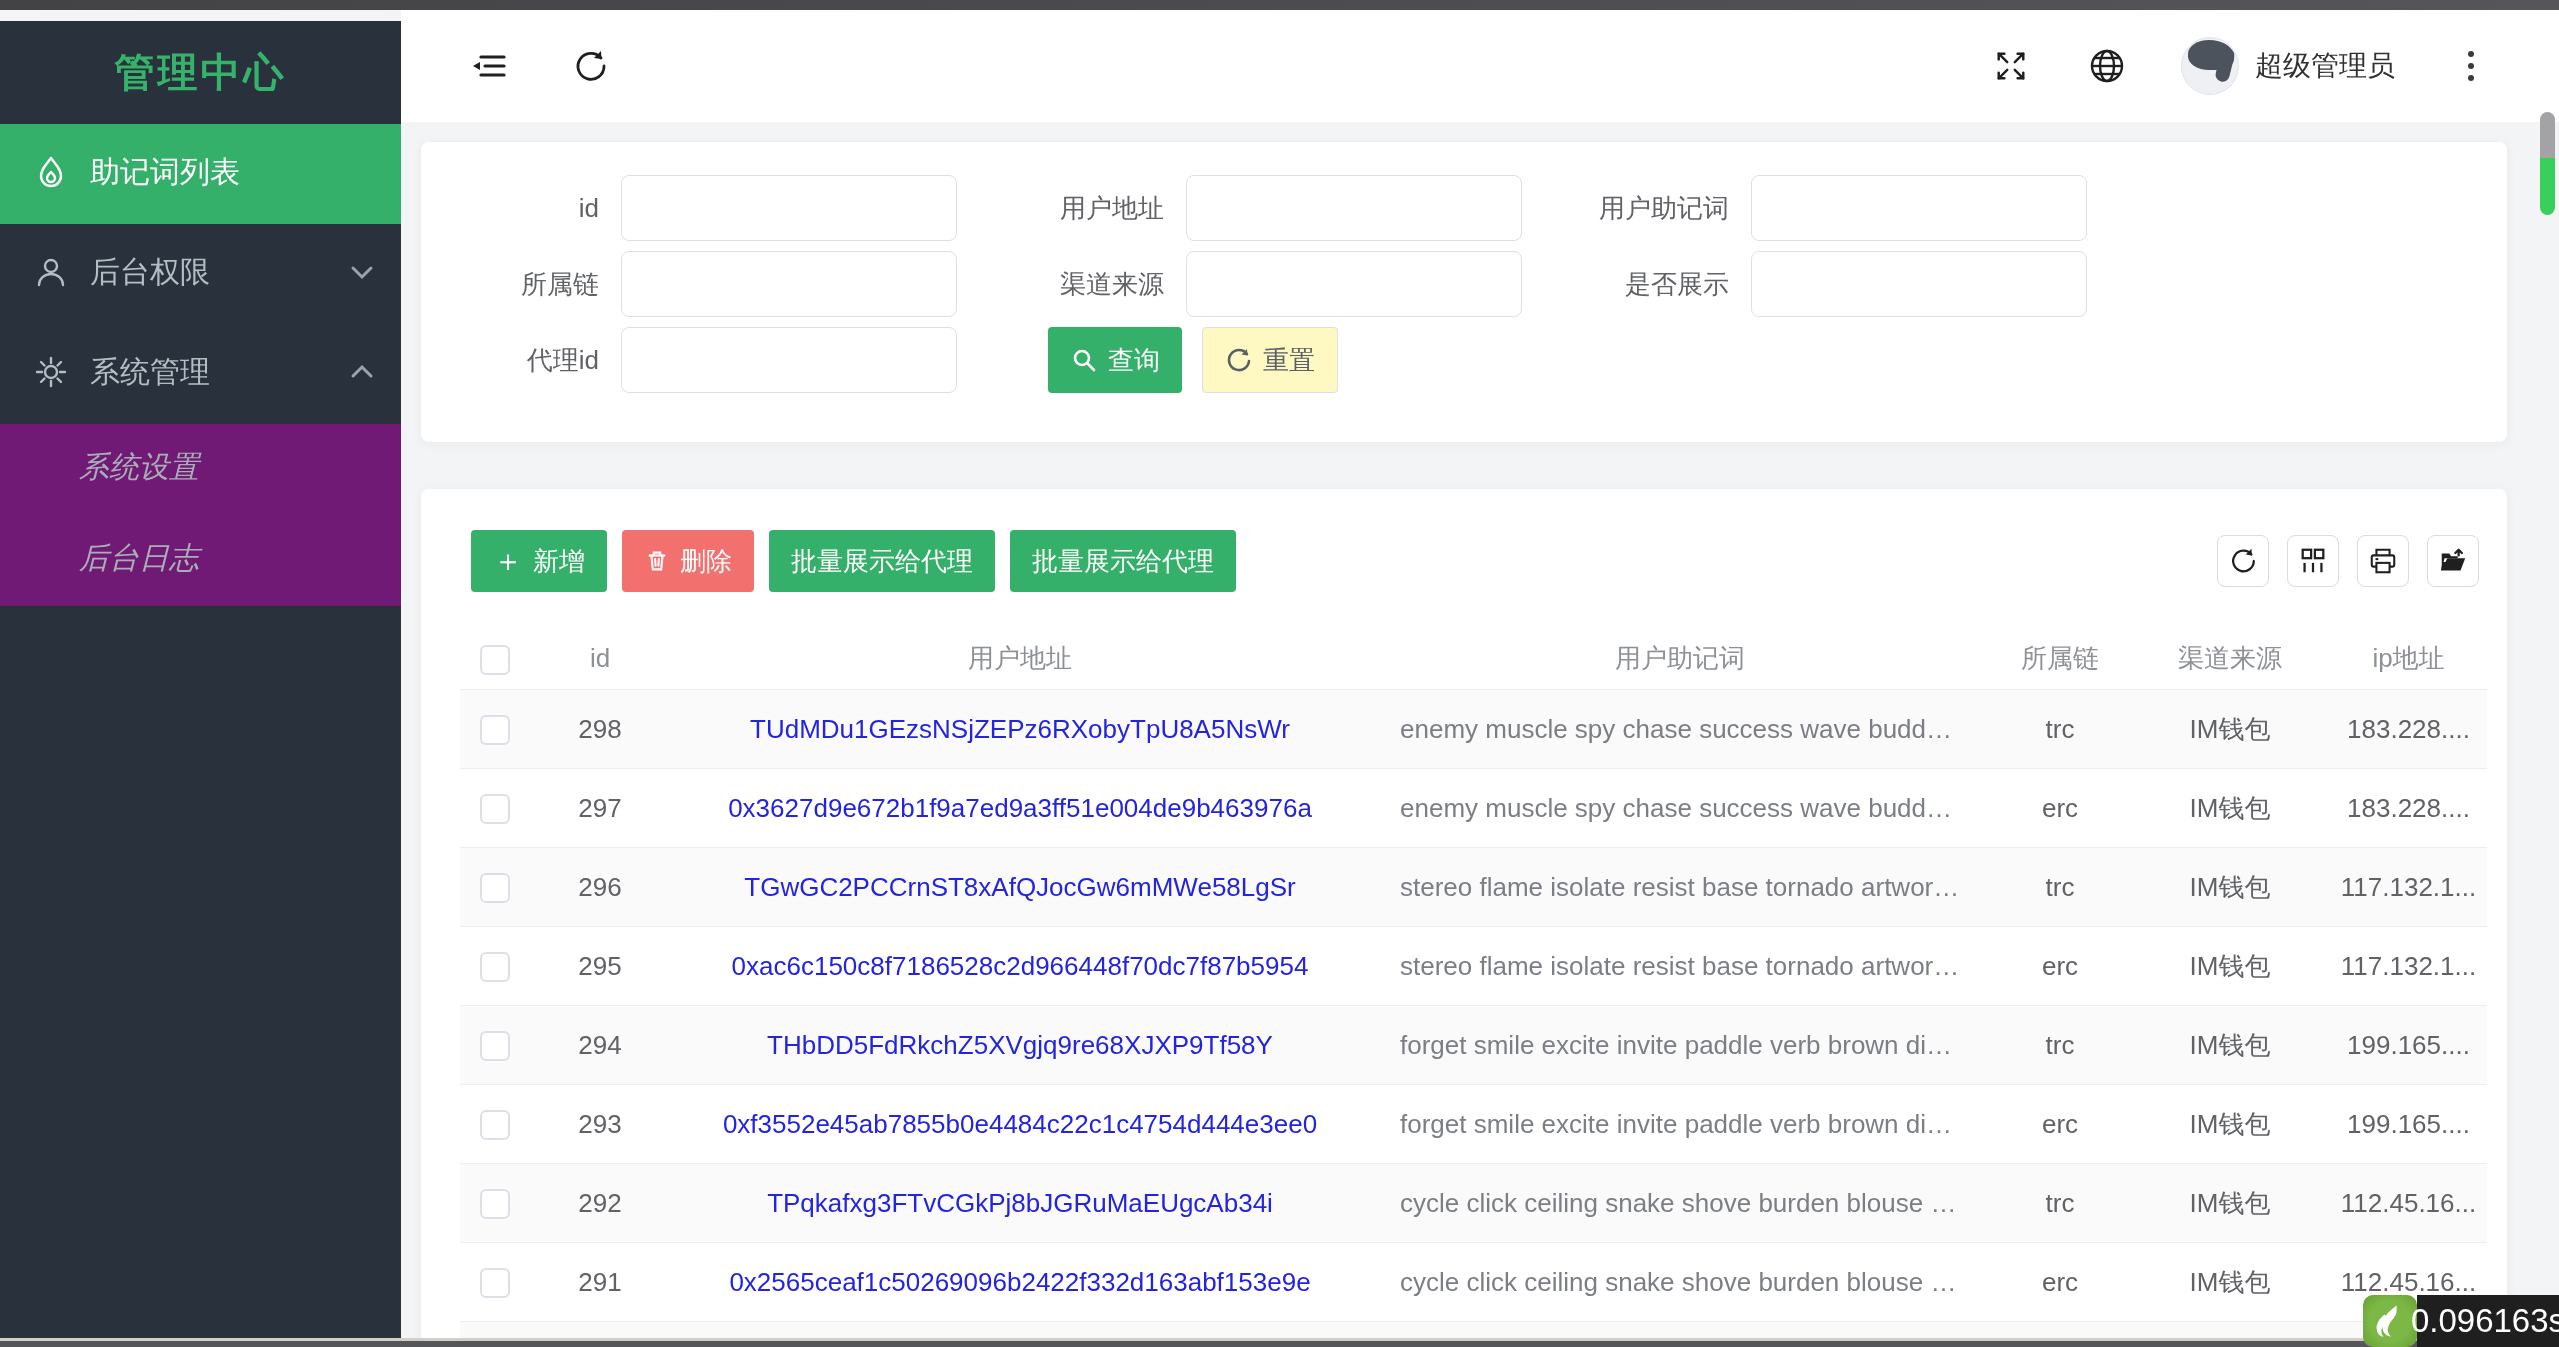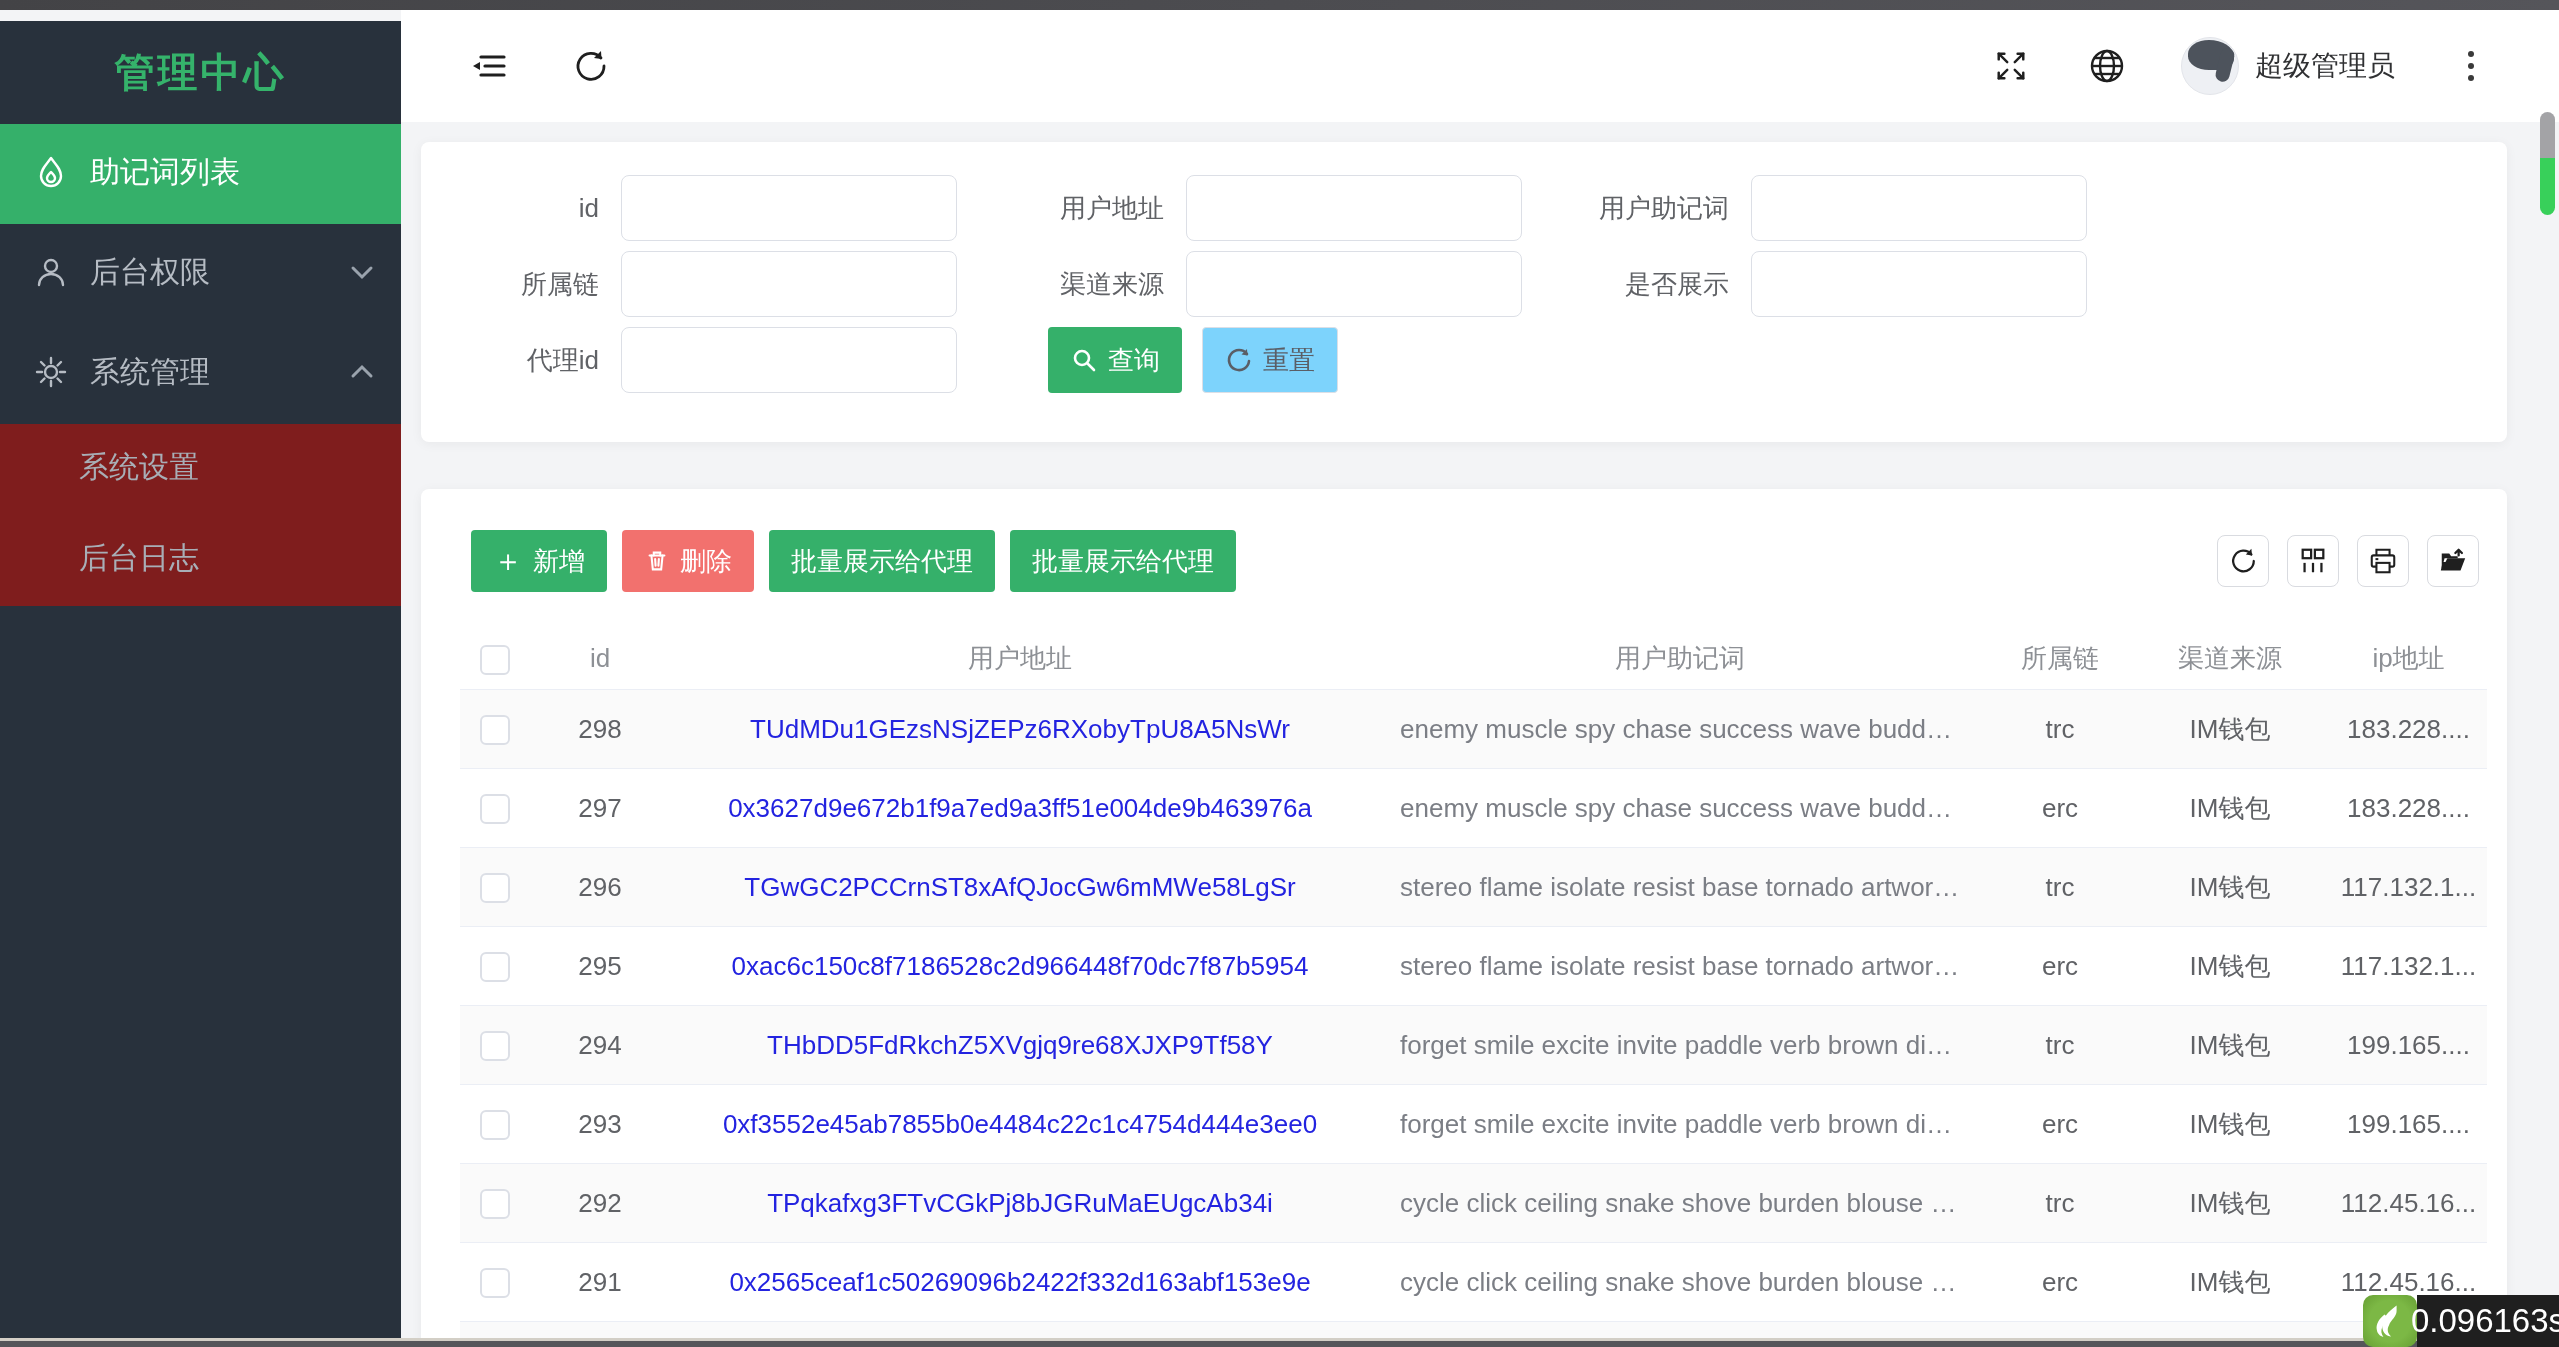--- a/index.html
+++ b/index.html
@@ -12,21 +12,21 @@
 
   
   .sidebar { left:0; top:21px; width:401px; height:1337px; background:#28313c; z-index:10; }
   .side-title { height:103px; display:flex; align-items:center; justify-content:center;
                 color:#35b36b; font-size:40px; font-weight:bold; letter-spacing:3px; }
   .menu-item { height:100px; display:flex; align-items:center; padding:0 26px 4px 34px;
                color:#b6bcc4; font-size:30px; cursor:pointer; position:relative; }
   .menu-item .mi-icon { width:34px; height:34px; margin-right:22px; flex:0 0 auto; }
   .menu-item .mi-label { flex:1; }
   .menu-item.active { background:#35b06a; color:#ffffff; }
-  .submenu { background:#7f1d1d; }
+  .submenu { background:#701a75;font-style:italic; }
   .submenu .menu-item { height:91px; padding-left:79px; color:#a8aeb6; }
   .chev { width:26px; height:22px; }
 
   
   .topbar { left:401px; top:10px; width:2158px; height:112px; background:#ffffff; z-index:5;
             display:flex; align-items:center; }
   .tb-icon { width:40px; height:40px; display:flex; align-items:center; justify-content:center; cursor:pointer; }
   .tb-left { display:flex; align-items:center; gap:62px; margin-left:68px; }
   .tb-right { margin-left:auto; display:flex; align-items:center; margin-right:68px; }
   .avatar { width:58px; height:58px; border-radius:50%; background:#eef0f4; margin:0 16px 0 54px;
@@ -48,21 +48,21 @@
   .form-row { height:76px; display:flex; align-items:center; padding-left:20px; }
   .f-cell { width:565px; display:flex; align-items:center; }
   .f-label { width:180px; text-align:right; padding-right:22px; font-size:26px; color:#606266; }
   .f-input { width:336px; height:66px; border:1px solid #dcdfe6; border-radius:8px; background:#fff;
              font-size:26px; color:#303133; padding:0 18px; outline:none; }
   .btn { display:inline-flex; align-items:center; justify-content:center; gap:10px;
          height:62px; border:none; border-radius:4px; font-size:26px; cursor:pointer;
          padding:0 22px; font-family:inherit; }
   .btn-green { background:#35b06a; color:#ffffff; }
   .btn-red   { background:#f2716e; color:#ffffff; }
-  .btn-plain { background:#7dd3fc; color:#5a5e66; border:1px solid #dcdfe6; }
+  .btn-plain { background:#fef9c3; color:#5a5e66; border:1px solid #dcdfe6; }
   .form-btns { display:flex; gap:20px; margin-left:42px; }
   .form-btns .btn { height:66px; }
 
   
   .t-toolbar { display:flex; align-items:center; padding:41px 28px 0 50px; margin-bottom:36px; }
   .t-btns { display:flex; gap:15px; }
   .t-tools { margin-left:auto; display:flex; gap:18px; }
   .tool-btn { width:52px; height:52px; border:1px solid #d9dbe0; border-radius:8px; background:#fff;
               display:flex; align-items:center; justify-content:center; cursor:pointer; }
 

